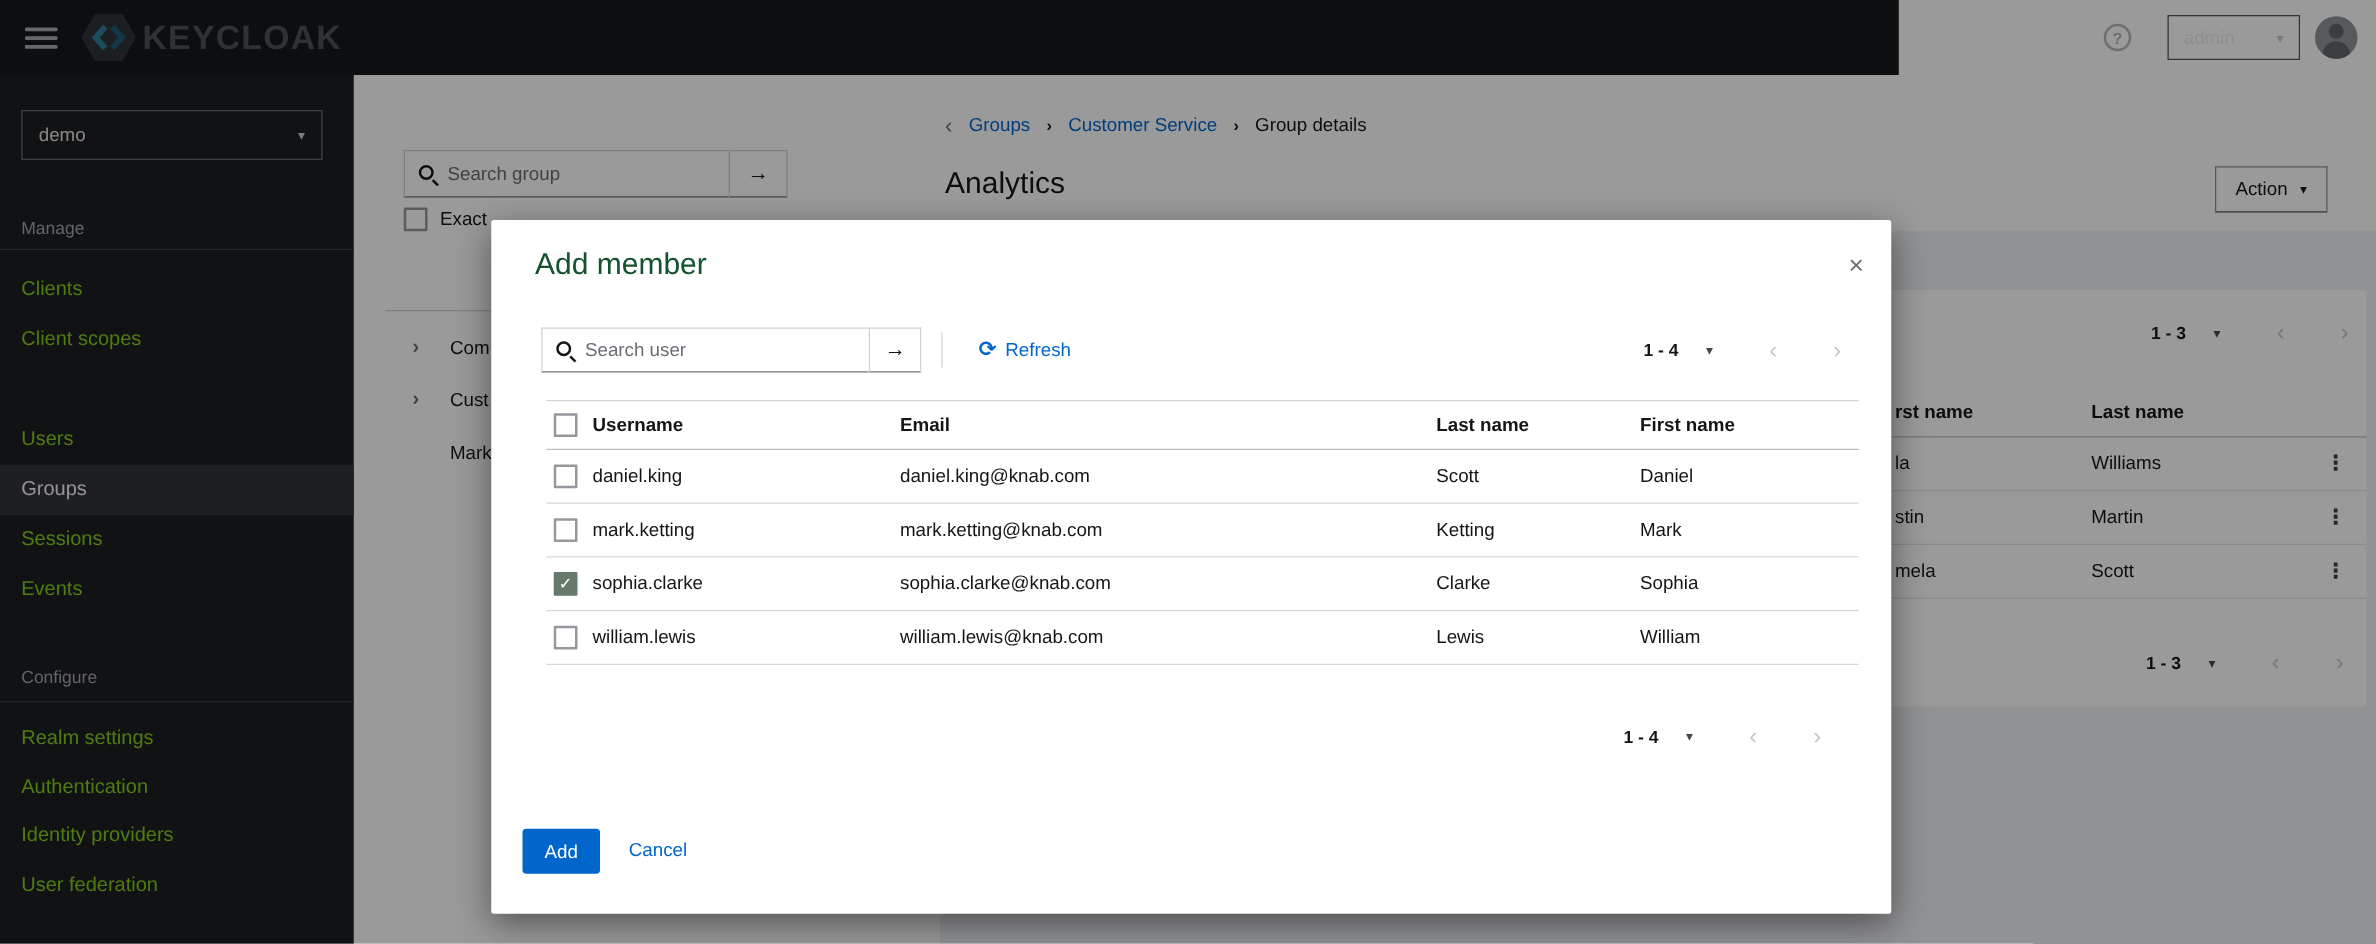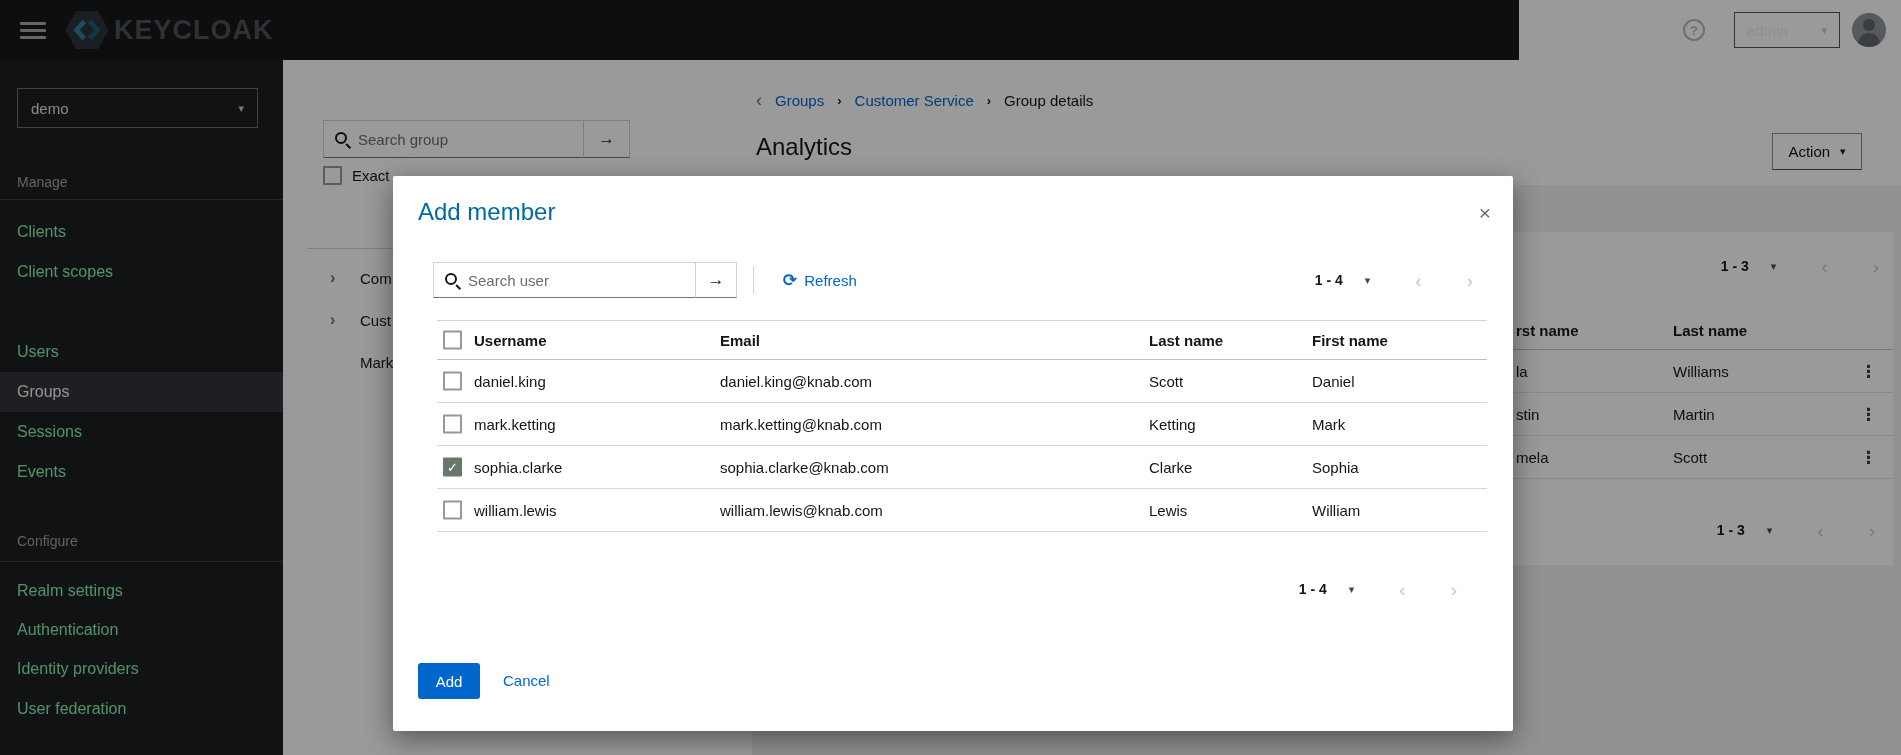--- a/index.html
+++ b/index.html
@@ -20,21 +20,21 @@
   .caret { font-size:11px; color:#c8cacc; }
   .avatar { position:absolute; left:1852px; top:13px; width:34px; height:34px; border-radius:50%; background:#90949a; overflow:hidden; cursor:pointer; }
   .av-head { position:absolute; left:11px; top:6px; width:12px; height:12px; border-radius:50%; background:#62666c; }
   .av-body { position:absolute; left:6px; top:20px; width:22px; height:14px; border-radius:11px 11px 0 0; background:#62666c; }
 
   
   .sidebar { position:absolute; left:0; top:60px; width:283px; height:695px; background:var(--sidebar-bg,#1b1d21); z-index:1; }
   .realm-select { position:absolute; left:17px; top:28px; width:241px; height:40px; border:1px solid #6a6e73; display:flex; align-items:center; justify-content:space-between; padding:0 13px; color:#e2e2e2; cursor:pointer; }
   .nav-group-title { position:absolute; left:17px; font-size:14px; color:#a2a4a7; }
   .nav-divider { position:absolute; left:0; width:283px; height:1px; background:#3a3c40; }
-  .nav-item { position:absolute; left:0; width:283px; height:40px; display:flex; align-items:center; padding-left:17px; color:#86efac; font-size:16px; cursor:pointer; }
+  .nav-item { position:absolute; left:0; width:283px; height:40px; display:flex; align-items:center; padding-left:17px; color:#84cc16; font-size:16px; cursor:pointer; }
   .nav-item.active { background:#2f3237; color:#f4f4f4; }
 
   
   .groups-panel { position:absolute; left:283px; top:60px; width:469px; height:695px; background:#fff; }
   .input-group { display:flex; height:38px; }
   .search-input { height:38px; border:1px solid #d2d2d2; border-bottom-color:#72767b; border-right:none; display:flex; align-items:center; padding:0 10px; gap:8px; background:#fff; }
   .search-input input { border:none; outline:none; width:100%; font-size:15px; font-family:inherit; color:#151515; background:transparent; }
   .search-input input::placeholder { color:#6a6e73; }
   .search-go { width:47px; height:38px; border:1px solid #d2d2d2; border-bottom-color:#72767b; background:#fff; display:flex; align-items:center; justify-content:center; font-size:17px; color:#151515; cursor:pointer; }
   .mag { position:relative; width:16px; height:16px; flex:0 0 16px; }
@@ -68,21 +68,21 @@
 
   .bg-thead { position:absolute; left:0; top:78px; width:1133px; height:40px; border-bottom:1px solid #c4c4c4; }
   .bg-row { position:absolute; left:0; width:1133px; height:43px; border-bottom:1px solid #e4e4e4; }
   .cell { position:absolute; top:50%; transform:translateY(-50%); white-space:nowrap; }
   .th { font-weight:bold; }
   .kebab { position:absolute; left:1100px; top:50%; transform:translateY(-50%); font-size:17px; color:#3c3f42; font-weight:bold; cursor:pointer; letter-spacing:0; }
 
   
   .overlay { position:absolute; left:0; top:0; width:1901px; height:755px; background:rgba(3,3,3,0.40); z-index:10; }
   .modal { position:absolute; left:393px; top:176px; width:1120px; height:555px; background:#fff; z-index:20; border-radius:2px; box-shadow:0 8px 28px rgba(0,0,0,0.45); }
-  .modal-title { position:absolute; left:25px; top:22px; font-size:24px; color:#0369a1; }
+  .modal-title { position:absolute; left:35px; top:22px; font-size:24px; color:#14532d; }
   .modal-close { position:absolute; right:22px; top:26px; font-size:21px; color:#6a6e73; cursor:pointer; line-height:1; }
   .modal-toolbar-divider { position:absolute; left:360px; top:90px; width:1px; height:28px; background:#d2d2d2; }
   .refresh { position:absolute; left:390px; top:94px; display:flex; align-items:center; gap:7px; color:var(--accent,#0066cc); cursor:pointer; }
   .refresh .ricon { font-size:17px; font-weight:bold; }
   .m-table { position:absolute; left:44px; top:144px; width:1050px; }
   .m-thead { position:relative; height:40px; border-top:1px solid #d2d2d2; border-bottom:1px solid #bfbfbf; }
   .m-row { position:relative; height:43px; border-bottom:1px solid #d8d8d8; }
   .col-cb { left:6px; } .col-user { left:37px; } .col-email { left:283px; } .col-last { left:712px; } .col-first { left:875px; }
   .cb-cell { position:absolute; top:50%; transform:translateY(-50%); }
   .add-btn { position:absolute; left:25px; top:487px; width:62px; height:36px; background:var(--accent,#0066cc); color:#fff; border:none; border-radius:3px; font-size:15px; font-family:inherit; cursor:pointer; }

